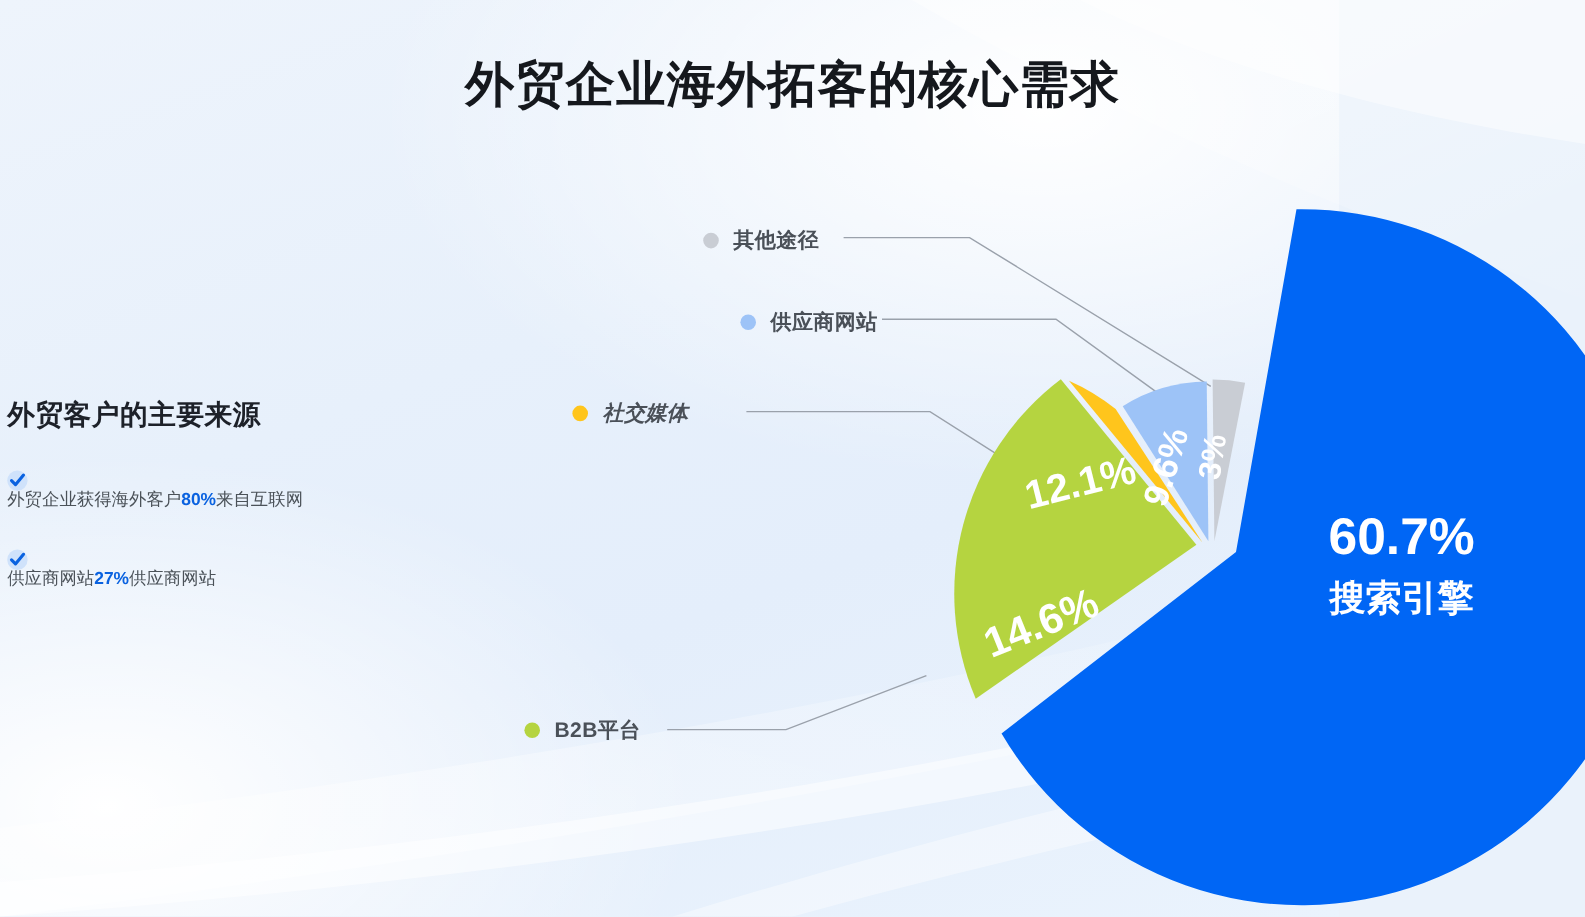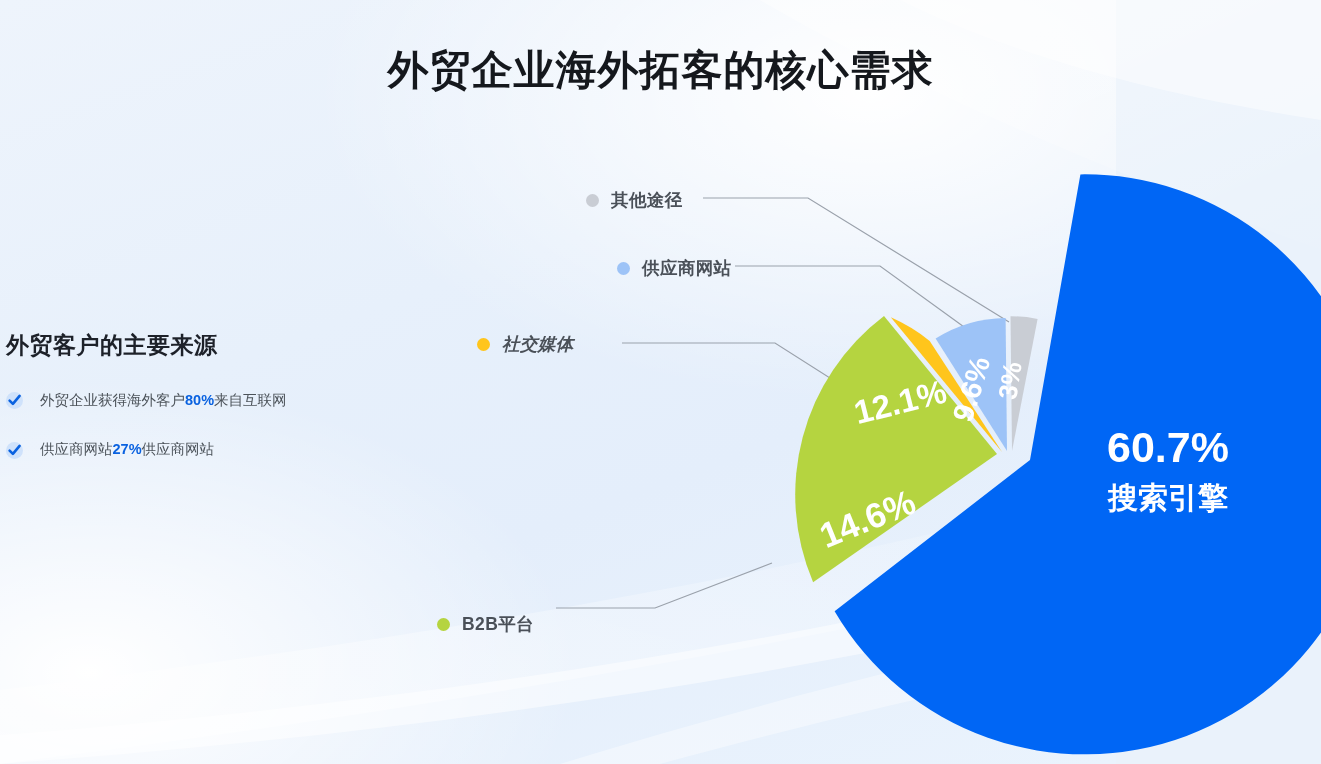--- a/index.html
+++ b/index.html
@@ -55,22 +55,23 @@
   }
   #info-heading {
     font-size: 23px;
     font-weight: bold;
     color: #1d2129;
     letter-spacing: 0.5px;
     margin-bottom: 31px;
   }
   .bullet-row {
     display: flex;
-    align-items: flex-end;
+    align-items: flex-start;
     margin-bottom: 32px;
+    flex-direction: column;
   }
   .bullet-check {
     width: 17px;
     height: 17px;
     flex: 0 0 17px;
     border-radius: 50%;
     background: #cfe2fb;
     position: relative;
     margin-right: 17px;
   }
@@ -108,21 +109,21 @@
   }
   .legend-label {
     font-size: 17.5px;
     font-weight: bold;
     color: #4a5058;
     letter-spacing: 0.4px;
   }
   #legend-other   { left: 586px; top: 188px; }
   #legend-supplier{ left: 617px; top: 256px; }
   #legend-social  { left: 477px; top: 332px; font-style: italic; }
-  #legend-b2b     { left: 437px; top: 596px; margin-top: 16px; }
+  #legend-b2b     { left: 437px; top: 596px; }
 </style>
 </head>
 <body>
 
 <div id="stage">
 
   <svg id="bg-swoosh" viewBox="0 0 1321 764" preserveAspectRatio="none">
     <defs>
       <linearGradient id="sw1" x1="0" y1="0" x2="1" y2="1">
         <stop offset="0%" stop-color="#ffffff" stop-opacity="0.85"></stop>

